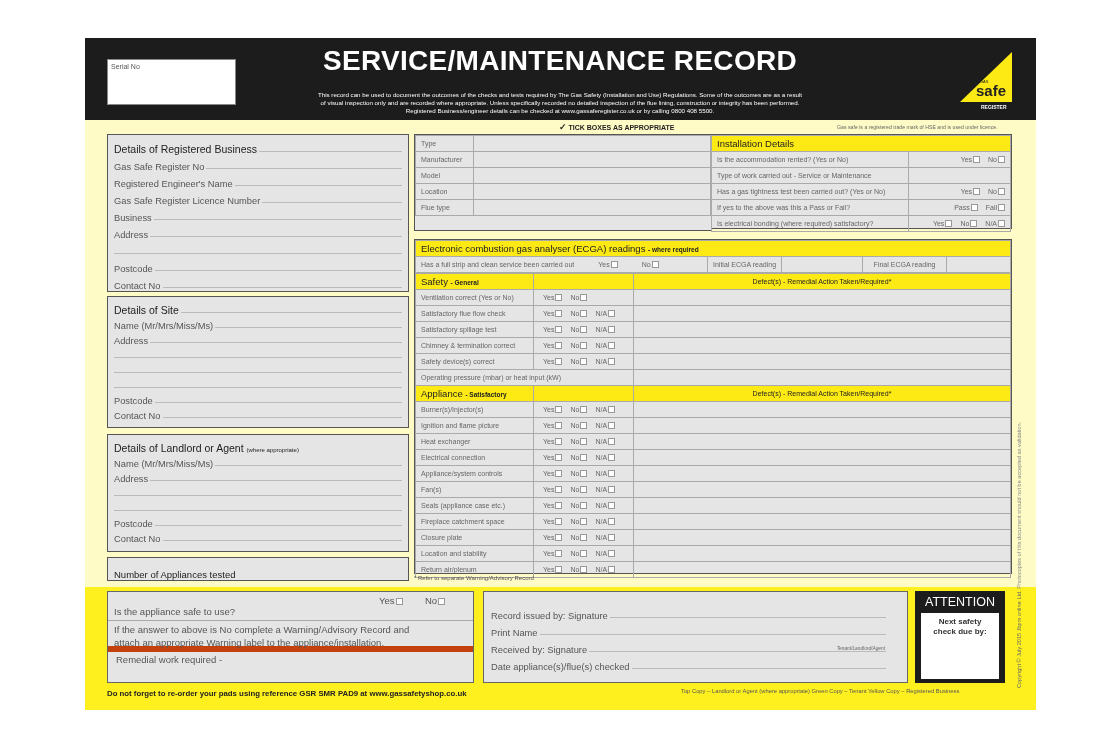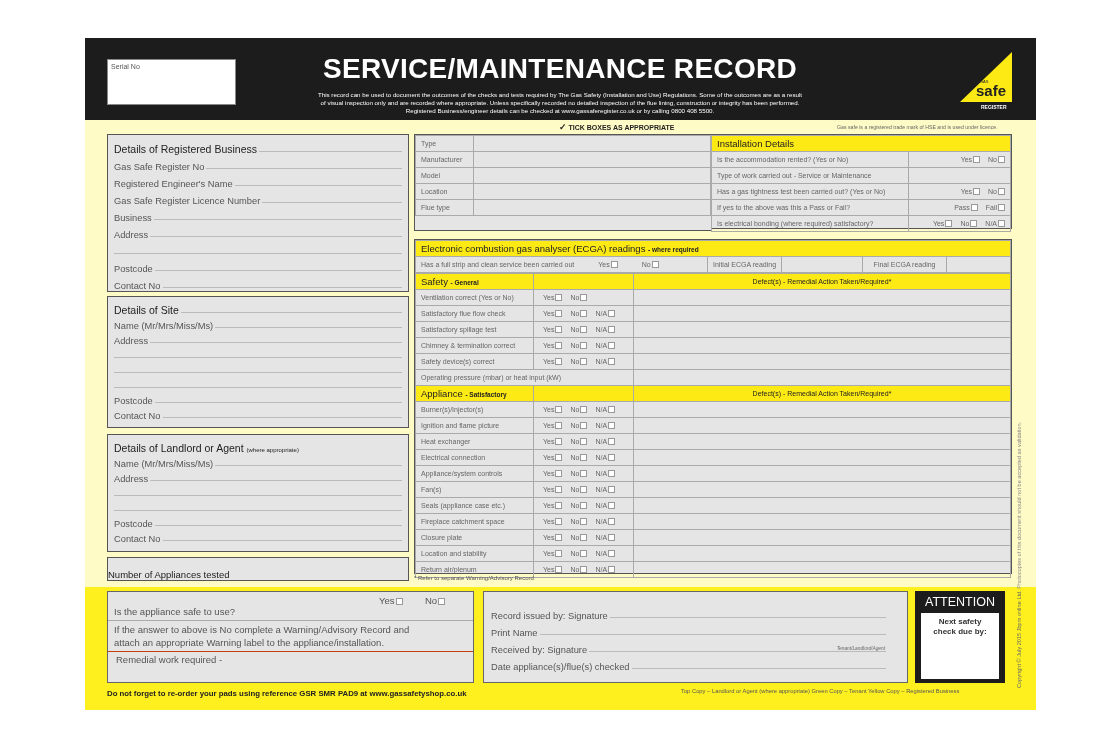--- a/index.html
+++ b/index.html
@@ -1,20 +1,20 @@
 <!DOCTYPE html>
 <html><head>
 <meta charset="utf-8">
 <style>
   * { box-sizing: border-box; margin: 0; padding: 0; }
   body { width: 1120px; height: 746px; background: #ffffff; position: relative; overflow: hidden; font-family: "Liberation Sans", sans-serif; color: #333; }
   .sheet { position: absolute; left: 85px; top: 38px; width: 951px; height: 672px; background: #fefbc6; }
   .header { position: absolute; left: 0; top: 0; width: 951px; height: 82px; background: #1c1c1c; }
   .serial { position: absolute; left: 22px; top: 21px; width: 129px; height: 46px; background: #fff; border: 1px solid #888; font-size: 7px; color: #555; padding: 3px 3px; }
-  .title { position: absolute; left: 175px; top: 15px; width: 600px; text-align: center; font-size: 28px; font-weight: bold; color: #fff; letter-spacing: 0.3px; font-family: "Liberation Sans", sans-serif; }
+  .title { position: absolute; left: 175px; top: 7px; width: 600px; text-align: center; font-size: 28px; font-weight: bold; color: #fff; letter-spacing: 0.3px; font-family: "Liberation Sans", sans-serif; }
   .intro { position: absolute; left: 175px; top: 53px; width: 600px; text-align: center; font-size: 6.2px; color: #fff; line-height: 8px; }
   .logo { position: absolute; left: 873px; top: 12px; width: 56px; height: 62px; }
   .tick-note { position: absolute; left: 474px; top: 84px; font-size: 7px; font-weight: bold; color: #222; }
   .tm-note { position: absolute; left: 752px; top: 86px; font-size: 5.2px; color: #666; }
 
   .box { position: absolute; background: #e5e5e5; border: 1.5px solid #555; }
   .box .small { font-size: 6px; }
   .line-row { display: flex; align-items: flex-end; font-size: 9.3px; color: #555; height: 17px; padding: 0 6px; }
   .line-row .lbl { white-space: nowrap; padding-right: 2px; }
   .line-row .ln { flex: 1; border-bottom: 1px solid #bbb; height: 1px; margin-bottom: 3px; }
@@ -157,21 +157,21 @@
     <div class="line-row" style="height:15px">
         <span class="lbl">Postcode</span>
         <span class="ln"></span>
       </div>
     <div class="line-row" style="height:15px">
         <span class="lbl">Contact No</span>
         <span class="ln"></span>
       </div>
   </div>
 
-  <div class="box" style="left:22px; top:519px; width:302px; height:24px; padding:6px 0 0;">
+  <div class="box" style="left:22px; top:519px; width:302px; height:24px; padding:6px 6px 0;">
     <span style="font-size:9.5px; color:#222;">Number of Appliances tested</span>
   </div>
 
   <div class="box" style="left:329px; top:96px; width:297px; height:97px; border-right:none;">
     <table class="tbl">
       <tbody>
       <tr>
             <td style="width:58px">Type</td>
             <td></td>
           </tr>
@@ -345,21 +345,21 @@
   <div style="position:absolute; left:329px; top:537px; font-size:6px; color:#555;">* Refer to separate Warning/Advisory Record</div>
 
   <div class="ybar"></div>
 
   <div class="box" style="left:22px; top:553px; width:367px; height:92px; border:1.5px solid #666;">
     <div style="height:17px; border-bottom:1px solid #aaa; font-size:9.5px; color:#555; padding:14px 6px; position:relative;">
       <span>Is the appliance safe to use?</span>
       <span style="position:absolute; left:271px; top:3px;"><span>Yes</span><span class="cb"></span></span>
       <span style="position:absolute; left:317px; top:3px;"><span>No</span><span class="cb"></span></span>
     </div>
-    <div style="height:31px; border-bottom:1px solid #c2410c; font-size:9.5px; color:#555; padding:2px 6px; line-height:13px;">
+    <div style="height:31px; border-bottom:6px solid #c2410c; font-size:9.5px; color:#555; padding:2px 6px; line-height:13px;">
       <div>If the answer to above is No complete a Warning/Advisory Record and</div>
       <div>attach an appropriate Warning label to the appliance/installation.</div>
     </div>
     <div style="font-size:9.5px; color:#555; padding:2px 8px;">
       <span>Remedial work required -</span>
     </div>
   </div>
 
   <div class="box" style="left:398px; top:553px; width:425px; height:92px; border:1.5px solid #666; padding-top:12px;">
     <div class="line-row" style="padding:0 7px; height:17px;">

